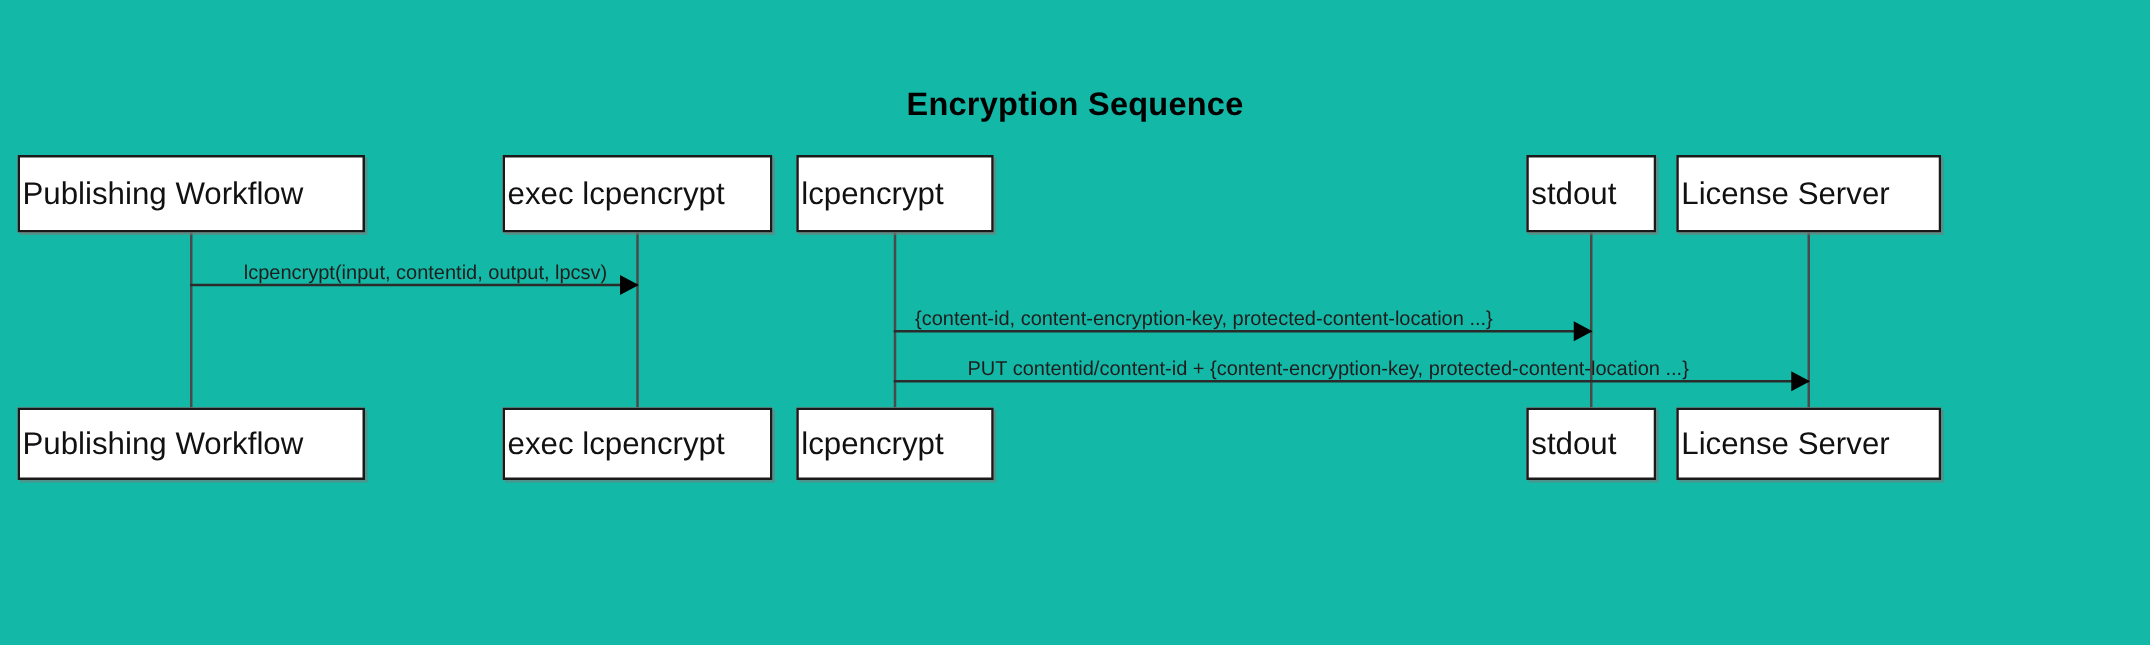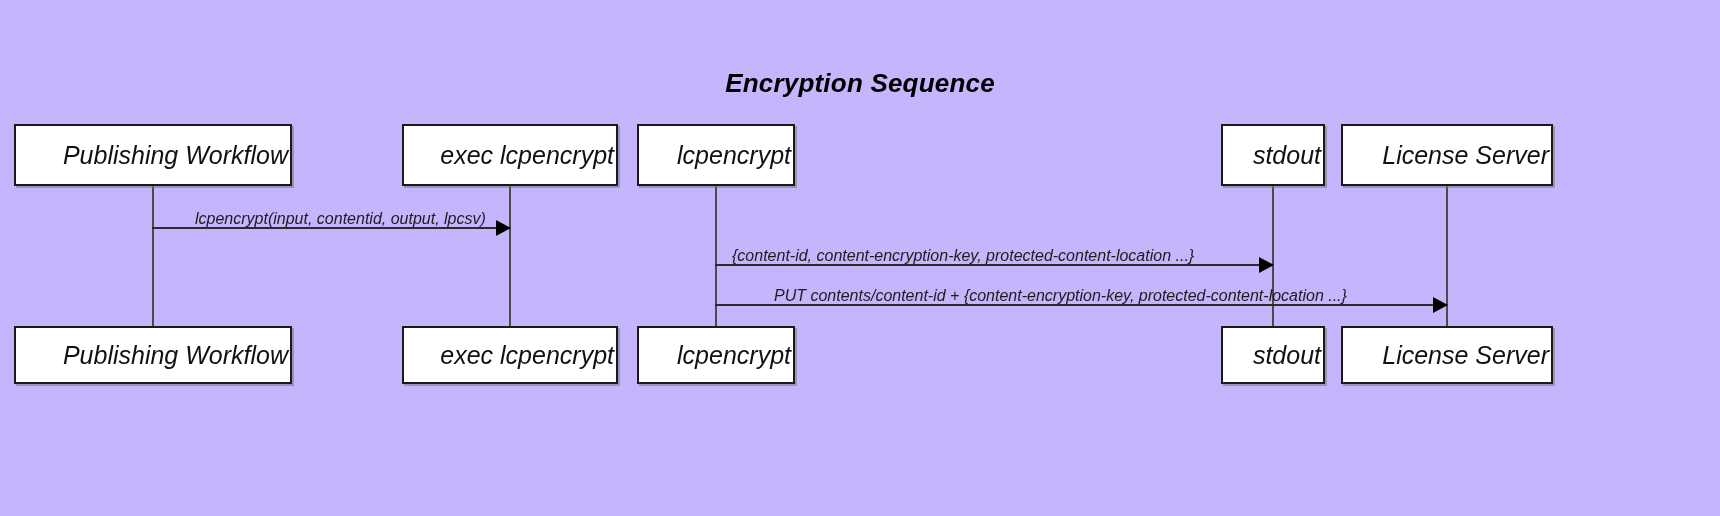--- a/index.html
+++ b/index.html
@@ -9,23 +9,22 @@
     background: #ffffff;
   }
   body {
     font-family: "Liberation Sans", "DejaVu Sans", sans-serif;
     color: #000000;
   }
   #canvas {
     position: relative;
     width: 1720px;
     height: 516px;
-    background: #c4b5fd;
+    background: #14b8a6;
     overflow: hidden;
-    font-style: italic;
   }
 
   
   .diagram-title {
     position: absolute;
     left: 0;
     top: 68px;
     width: 1720px;
     text-align: center;
     font-size: 26px;
@@ -37,21 +36,21 @@
 
   
   .actor-box {
     position: absolute;
     box-sizing: border-box;
     background: #ffffff;
     border: 2px solid #1a1a1a;
     box-shadow: 2px 2px 0 0 rgba(120,120,120,0.55);
     display: flex;
     align-items: center;
-    justify-content: flex-end;
+    justify-content: flex-start;
     font-size: 25px;
     color: #111111;
     white-space: nowrap;
     z-index: 3;
   }
   .actor-box span { display: block; line-height: 1; padding: 0 2px; }
 
   
   .lifeline {
     position: absolute;
@@ -132,21 +131,21 @@
   <div class="msg-label" style="left:172px; top:211px;">lcpencrypt(input, contentid, output, lpcsv)</div>
   <div class="msg" style="left:152px; top:227px; width:358px;">
     <span class="arrowhead"></span>
   </div>
 
   <div class="msg-label" style="left:709px; top:248px;">{content-id, content-encryption-key, protected-content-location ...}</div>
   <div class="msg" style="left:715px; top:264px; width:558px;">
     <span class="arrowhead"></span>
   </div>
 
-  <div class="msg-label" style="left:751px; top:288px;">PUT contents/content-id + {content-encryption-key, protected-content-location ...}</div>
+  <div class="msg-label" style="left:751px; top:288px;">PUT contentid/content-id + {content-encryption-key, protected-content-location ...}</div>
   <div class="msg" style="left:715px; top:304px; width:732px;">
     <span class="arrowhead"></span>
   </div>
 
   <div class="actor-box" style="left:14px; top:326px; width:278px; height:58px;">
     <span>Publishing Workflow</span>
   </div>
 
   <div class="actor-box" style="left:402px; top:326px; width:216px; height:58px;">
     <span>exec lcpencrypt</span>

